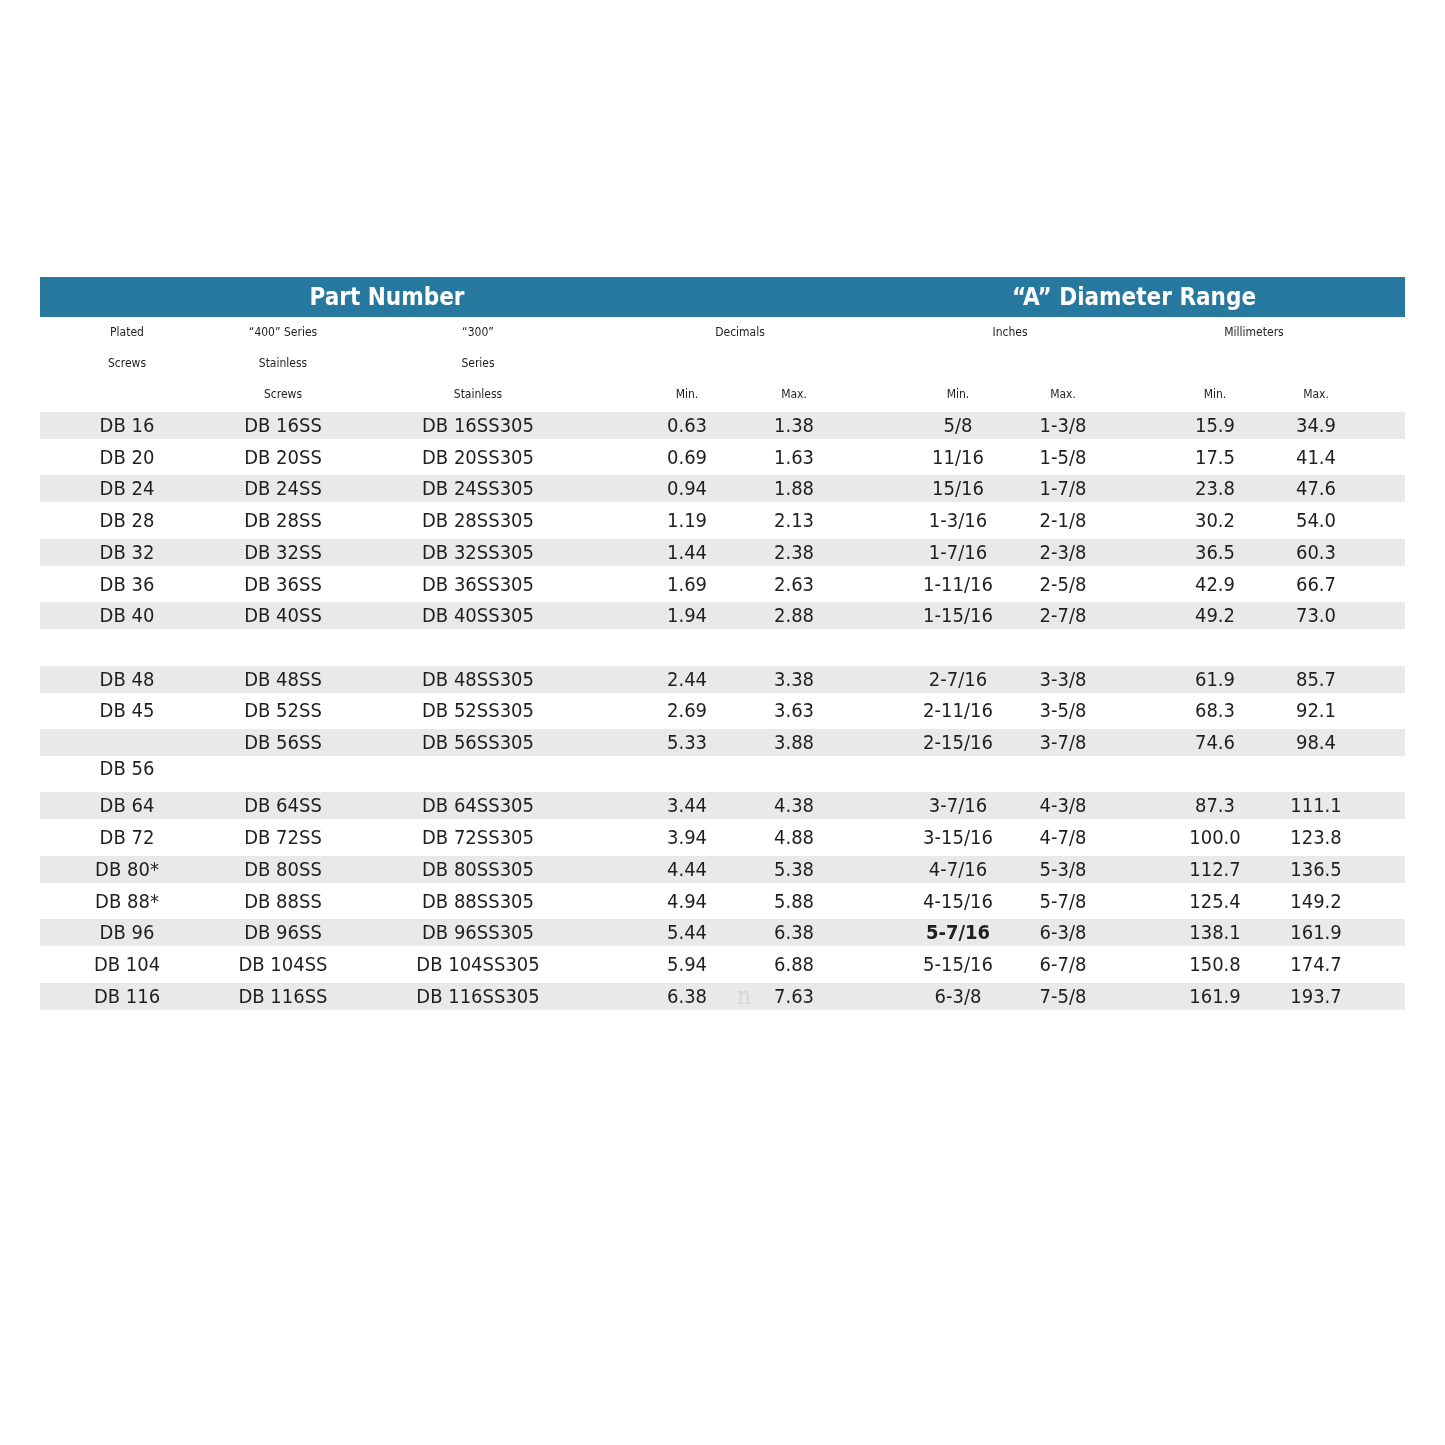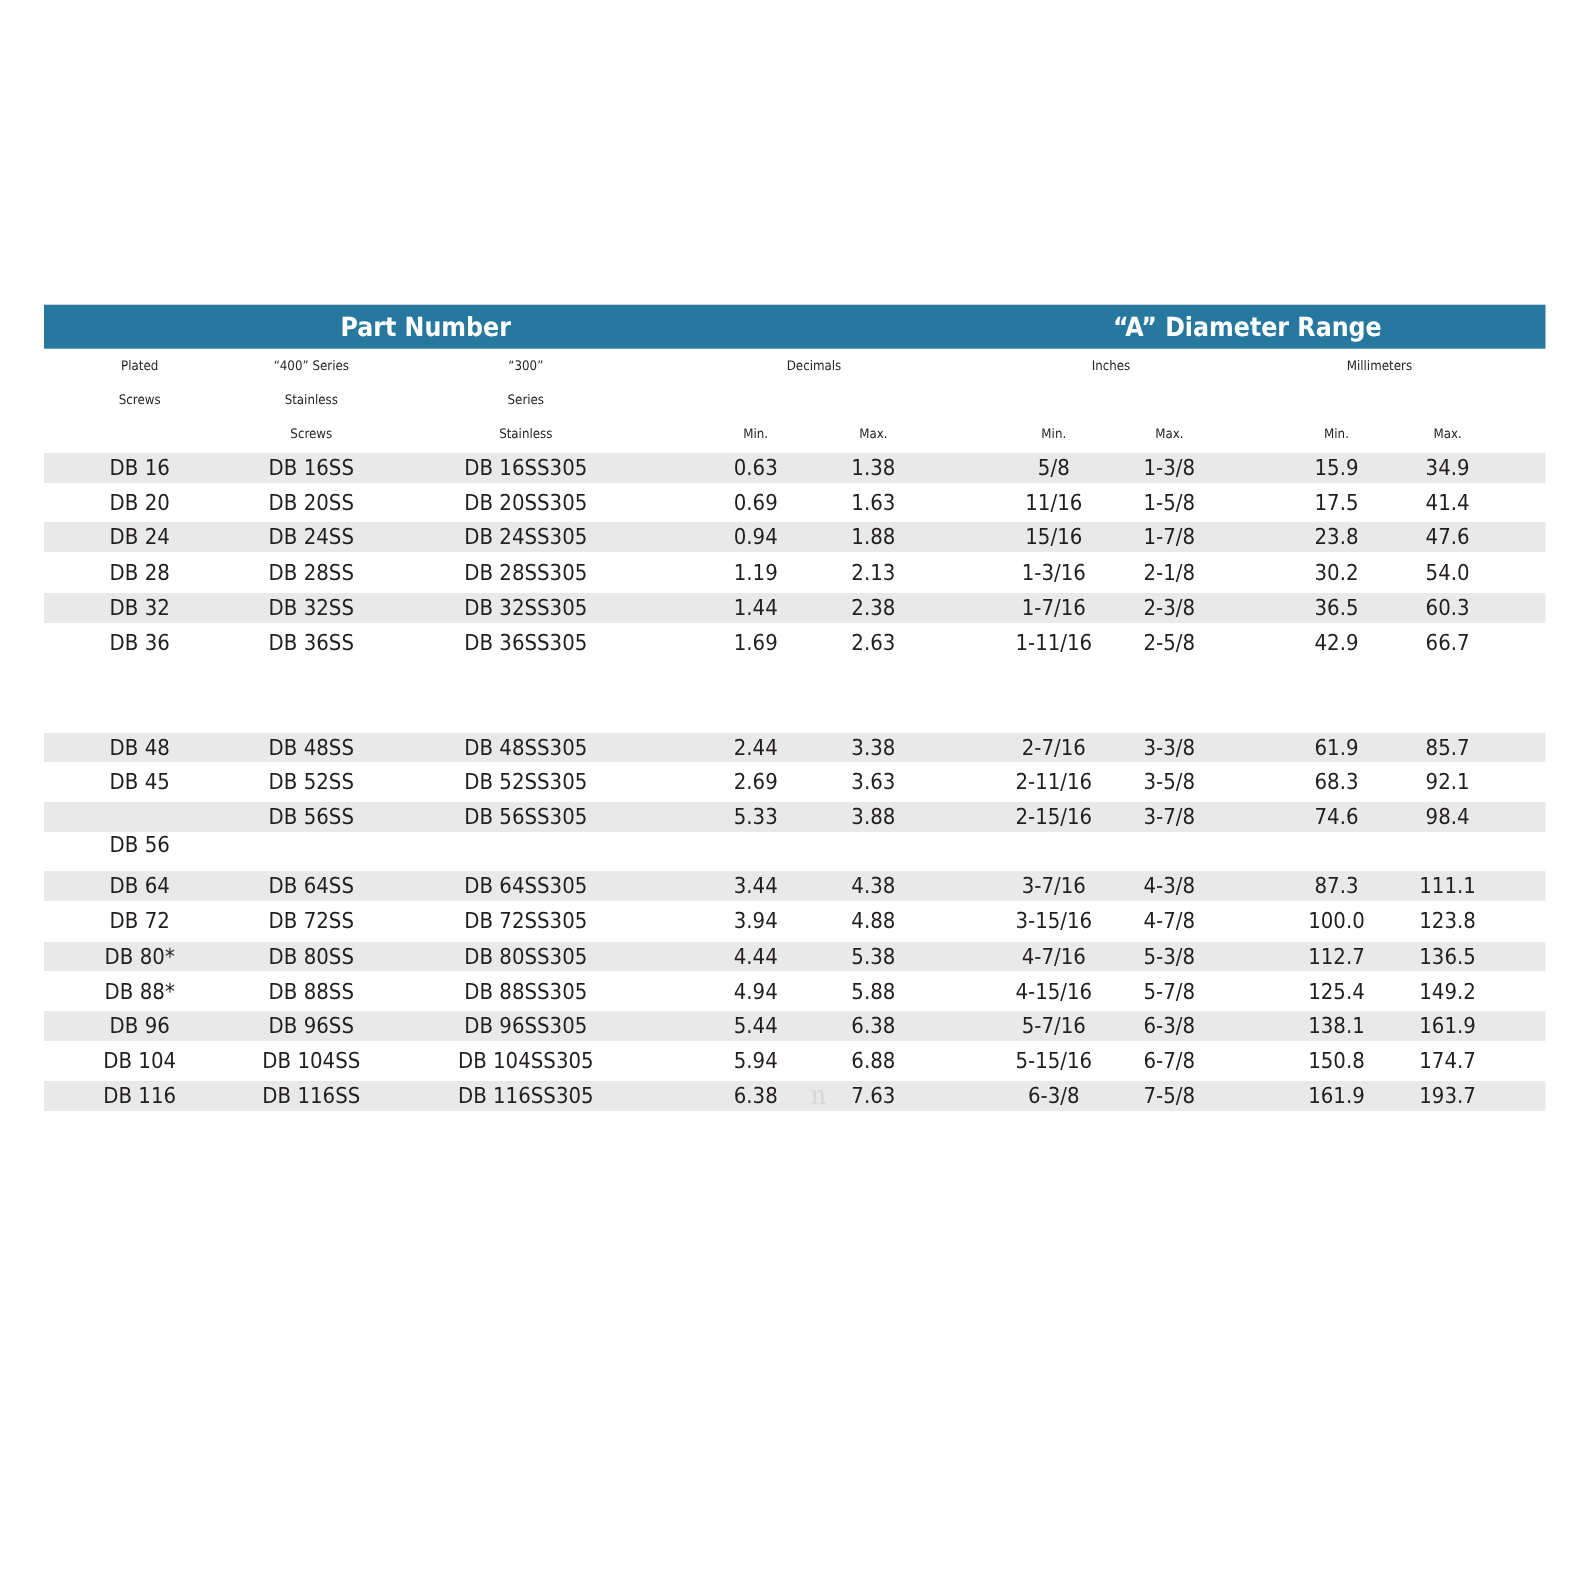--- a/index.html
+++ b/index.html
@@ -131,20 +131,31 @@
         <span class="cell" style="left: 87px;">DB 36</span>
         <span class="cell" style="left: 243px;">DB 36SS</span>
         <span class="cell" style="left: 438px;">DB 36SS305</span>
         <span class="cell" style="left: 647px;">1.69</span>
         <span class="cell" style="left: 754px;">2.63</span>
         <span class="cell" style="left: 918px;">1-11/16</span>
         <span class="cell" style="left: 1023px;">2-5/8</span>
         <span class="cell" style="left: 1175px;">42.9</span>
         <span class="cell" style="left: 1276px;">66.7</span>
       </div>
+      <div class="row striped" style="top: 190.2px;">
+        <span class="cell" style="left: 87px;">DB 40</span>
+        <span class="cell" style="left: 243px;">DB 40SS</span>
+        <span class="cell" style="left: 438px;">DB 40SS305</span>
+        <span class="cell" style="left: 647px;">1.94</span>
+        <span class="cell" style="left: 754px;">2.88</span>
+        <span class="cell" style="left: 918px;">1-15/16</span>
+        <span class="cell" style="left: 1023px;">2-7/8</span>
+        <span class="cell" style="left: 1175px;">49.2</span>
+        <span class="cell" style="left: 1276px;">73.0</span>
+      </div>
       <div class="row striped" style="top: 253.6px;">
         <span class="cell" style="left: 87px;">DB 48</span>
         <span class="cell" style="left: 243px;">DB 48SS</span>
         <span class="cell" style="left: 438px;">DB 48SS305</span>
         <span class="cell" style="left: 647px;">2.44</span>
         <span class="cell" style="left: 754px;">3.38</span>
         <span class="cell" style="left: 918px;">2-7/16</span>
         <span class="cell" style="left: 1023px;">3-3/8</span>
         <span class="cell" style="left: 1175px;">61.9</span>
         <span class="cell" style="left: 1276px;">85.7</span>
@@ -214,21 +225,21 @@
         <span class="cell" style="left: 1023px;">5-7/8</span>
         <span class="cell" style="left: 1175px;">125.4</span>
         <span class="cell" style="left: 1276px;">149.2</span>
       </div>
       <div class="row striped" style="top: 507.2px;">
         <span class="cell" style="left: 87px;">DB 96</span>
         <span class="cell" style="left: 243px;">DB 96SS</span>
         <span class="cell" style="left: 438px;">DB 96SS305</span>
         <span class="cell" style="left: 647px;">5.44</span>
         <span class="cell" style="left: 754px;">6.38</span>
-        <span class="cell" style="left: 918px;">5-7/16</span>
+        <span class="cell" style="left: 918px; font-weight: bold;">5-7/16</span>
         <span class="cell" style="left: 1023px;">6-3/8</span>
         <span class="cell" style="left: 1175px;">138.1</span>
         <span class="cell" style="left: 1276px;">161.9</span>
       </div>
       <div class="row" style="top: 538.9px;">
         <span class="cell" style="left: 87px;">DB 104</span>
         <span class="cell" style="left: 243px;">DB 104SS</span>
         <span class="cell" style="left: 438px;">DB 104SS305</span>
         <span class="cell" style="left: 647px;">5.94</span>
         <span class="cell" style="left: 754px;">6.88</span>

